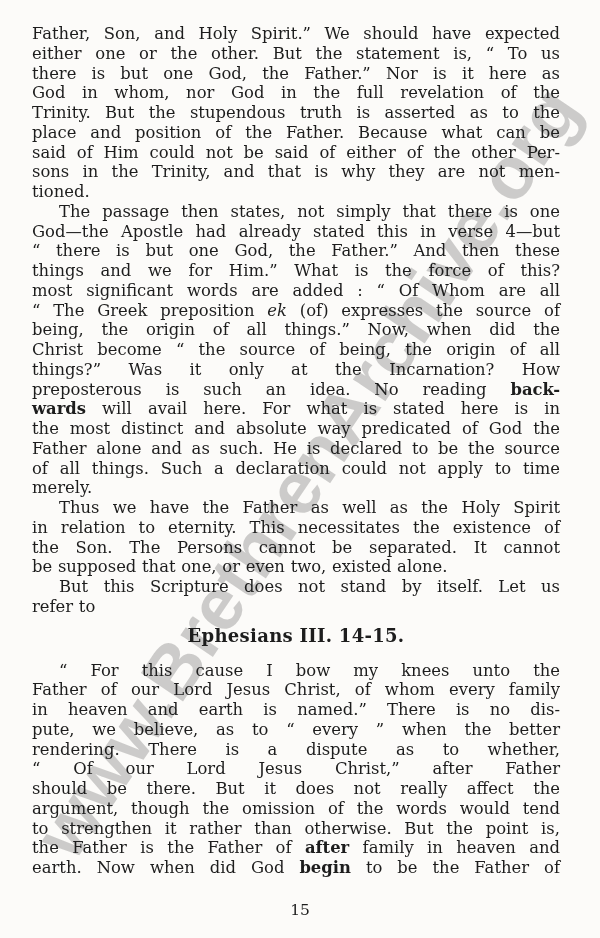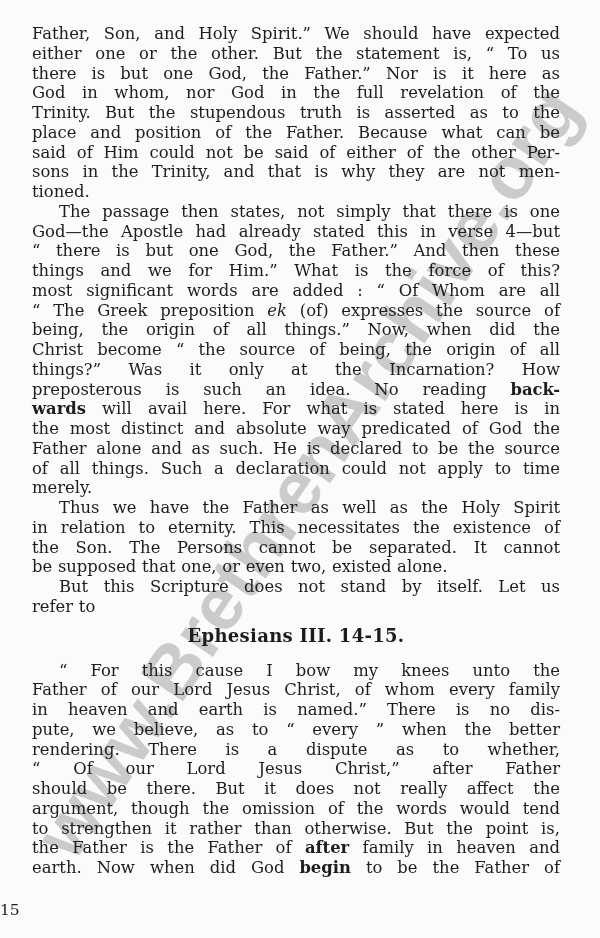--- a/index.html
+++ b/index.html
@@ -50,21 +50,21 @@
     margin-bottom: 15px;
     text-align: center;
     font-weight: bold;
     font-size: 18px;
     letter-spacing: 0.3px;
   }
   .pagenum {
     position: absolute;
     top: 901px; left: 0;
     width: 100%;
-    text-align: left;
+    text-align: center;
     font-size: 15.5px;
     color: var(--ink, #1d1d1d);
     z-index: 1;
   }
   b { font-weight: bold; }
   i { font-style: italic; }
 </style>
 </head>
 <body>
 

